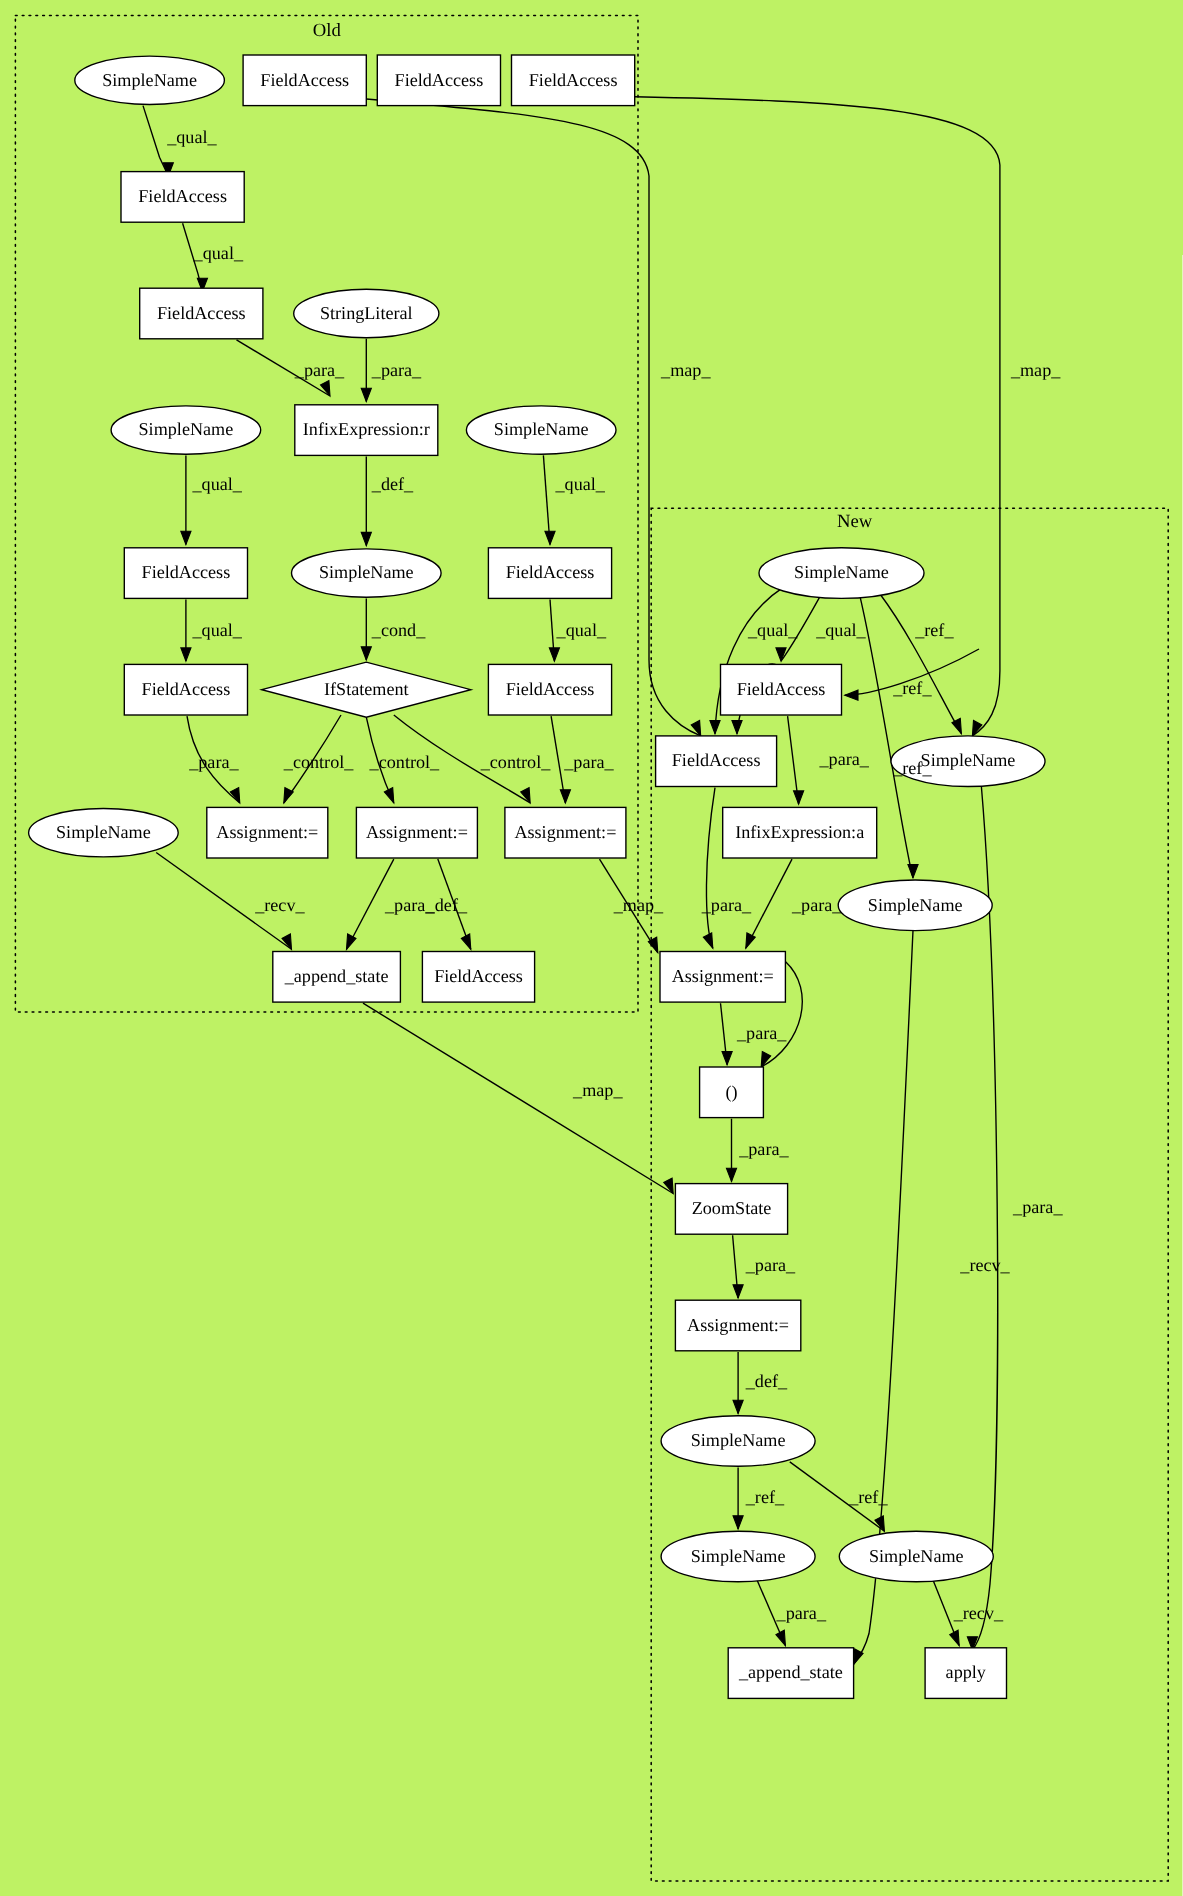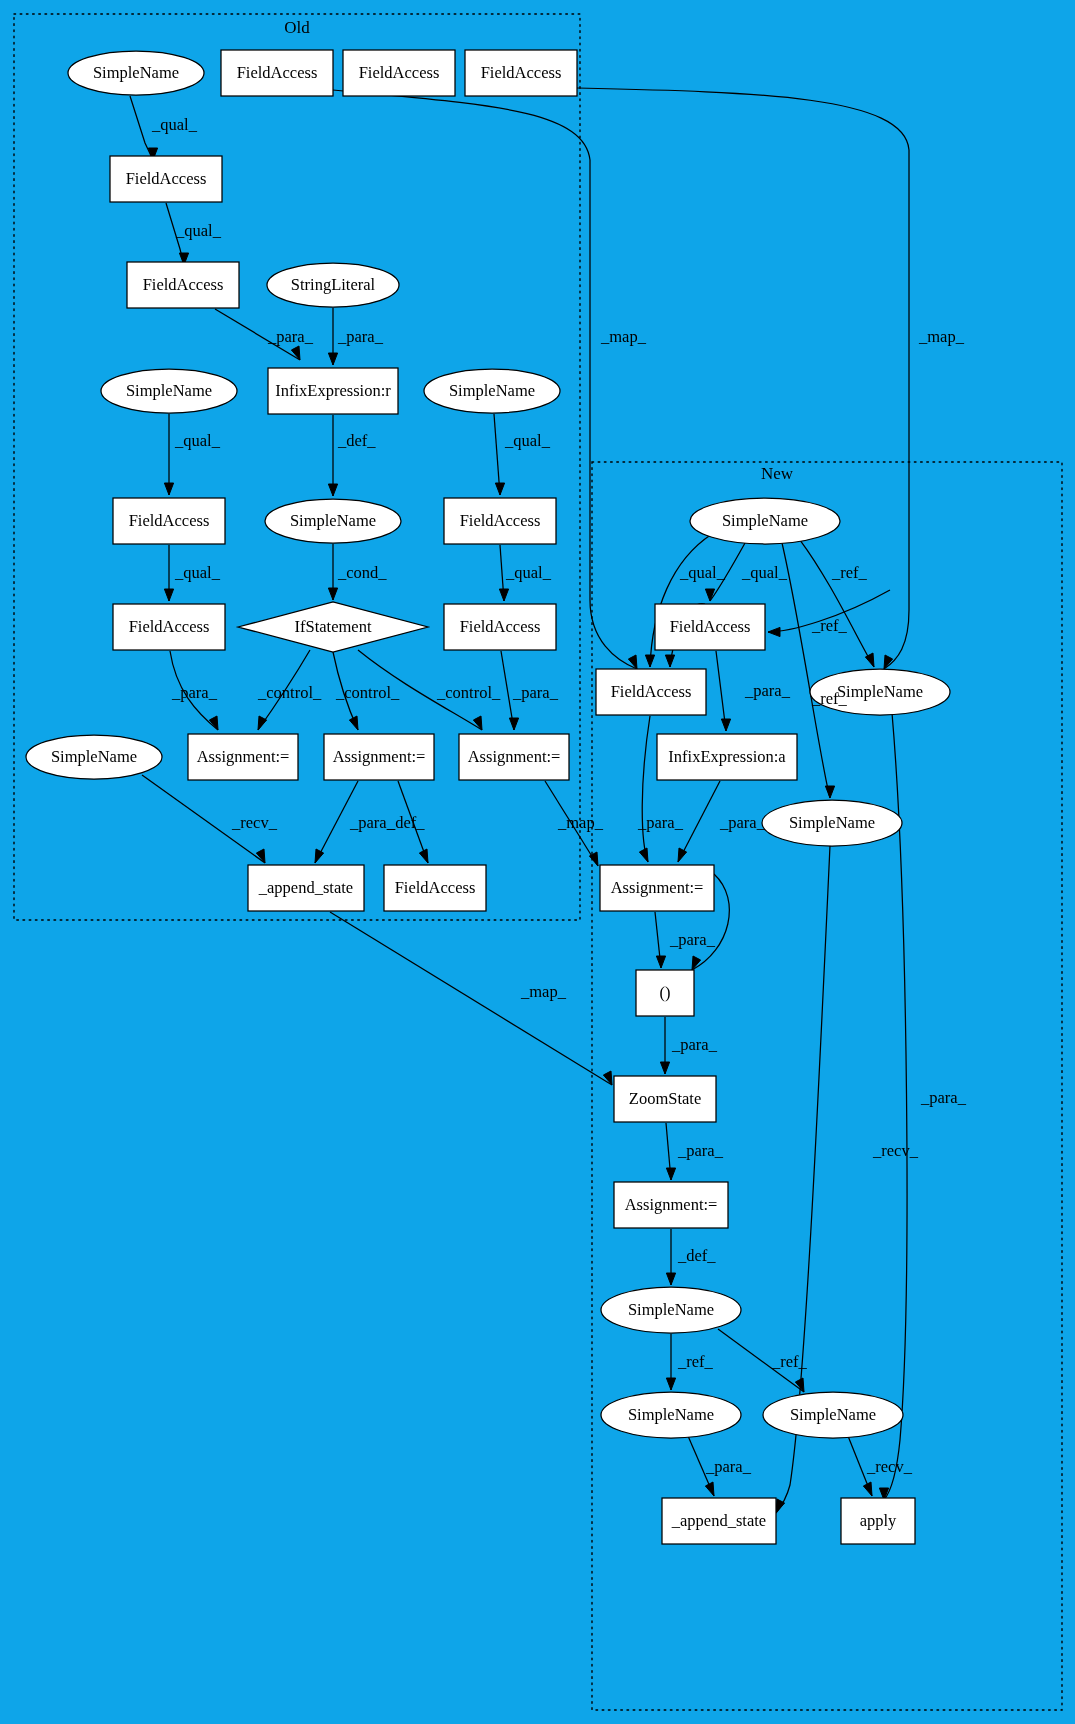--- a/index.html
+++ b/index.html
@@ -4,21 +4,21 @@
 <style>
   html, body {
     margin: 0;
     padding: 0;
     background: #ffffff;
   }
   #canvas {
     position: relative;
     width: 1075px;
     height: 1724px;
-    background: #0ea5e9;
+    background: #bef264;
     font-family: "Liberation Serif", "DejaVu Serif", serif;
   }
   svg#graph {
     position: absolute;
     top: 0;
     left: 0;
     width: 1075px;
     height: 1724px;
   }
   .cluster-box {

